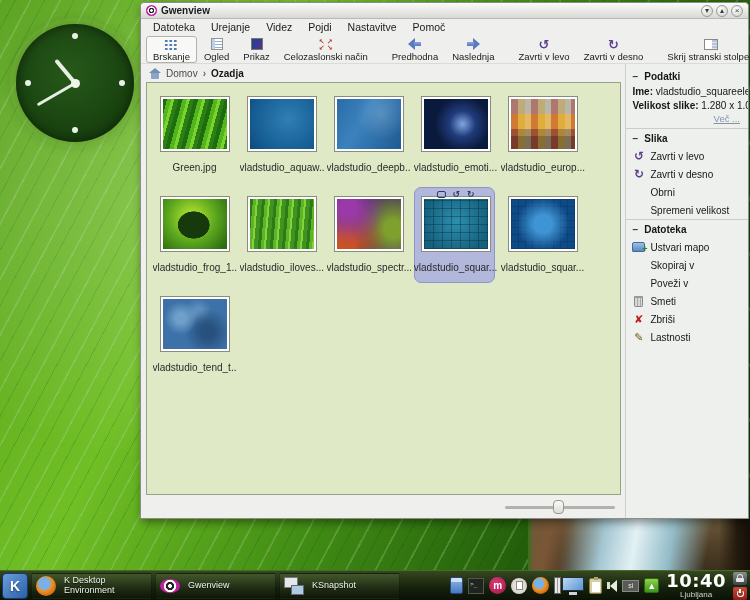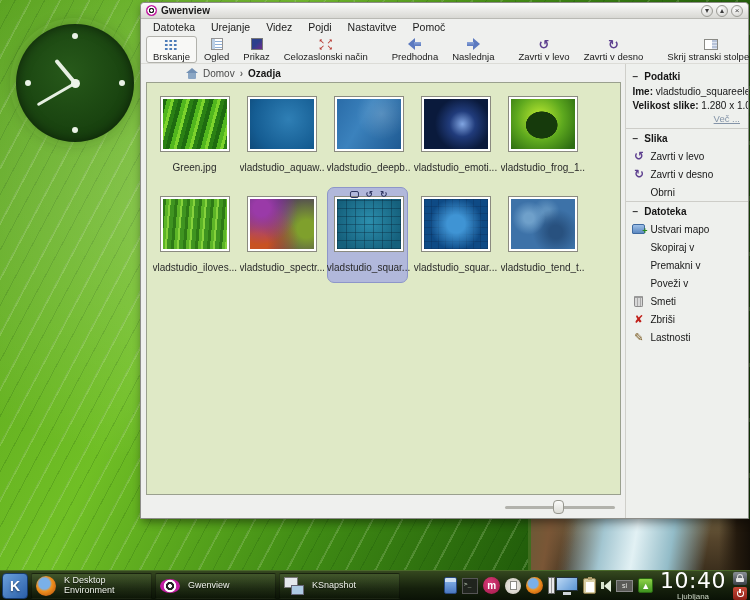--- a/index.html
+++ b/index.html
@@ -70,21 +70,21 @@
   .ar .head { position:absolute; top:0; width:0; height:0; border-top:6px solid transparent; border-bottom:6px solid transparent; }
   .ar.left .shaft { right:1px; } .ar.left .head { left:1px; border-right:7px solid #5b79c0; }
   .ar.right .shaft { left:1px; } .ar.right .head { right:1px; border-left:7px solid #5b79c0; }
   .rot { font-size:13px; font-weight:bold; color:#5d3f8f; line-height:13px; font-family:"DejaVu Sans",sans-serif; }
   .ic-sidebar { width:14px; height:11px; border:1px solid #8a8a85; background:#fff; position:relative; }
   .ic-sidebar span { position:absolute; right:0; top:0; bottom:0; width:5px;
     background:repeating-linear-gradient(180deg,#b7c3d9 0 2px, #dde4f0 2px 3px); }
 
   .mainrow { flex:1; display:flex; min-height:0; }
   .leftpane { width:486px; display:flex; flex-direction:column; }
-  .crumbbar { height:18px; display:flex; align-items:center; gap:5px; padding-left:8px; font-size:10px;margin-left:37px; }
+  .crumbbar { height:18px; display:flex; align-items:center; gap:5px; padding-left:8px; font-size:10px; }
   .house { position:relative; width:12px; height:11px; }
   .house .roof { position:absolute; top:0; left:0; width:0; height:0;
     border-left:6px solid transparent; border-right:6px solid transparent; border-bottom:5px solid #7290b4; }
   .house .base { position:absolute; top:5px; left:2px; width:8px; height:6px; background:#8aa6c4; border-radius:0 0 1px 1px; }
   .crumb-home { color:#4a4a4a; } .crumb-sep { color:#666; font-weight:bold; } .crumb-cur { font-weight:bold; color:#161616; }
 
   .thumbview { flex:1; margin:0 4px 1px 5px; border:1px solid #9aa08e; background:#dfe9c6; overflow:hidden; }
   .tgrid { display:flex; flex-wrap:wrap; align-content:flex-start; padding:8px 0 0 4px; }
   .cell { position:relative; width:87px; height:100px; display:flex; flex-direction:column; align-items:center; }
   .selbg { position:absolute; left:2px; right:4px; top:-4px; bottom:8px; background:#b1b8db; border:1px solid #8d96c9; border-radius:7px; }
@@ -185,21 +185,21 @@
   .ic-clip .pg { position:absolute; left:2px; top:3px; width:8px; height:10px; background:#fff; }
   .ic-clip .cl { position:absolute; left:4px; top:-2px; width:4px; height:3px; background:#b0a070; }
   .ic-vol { display:flex; align-items:center; }
   .ic-vol .bx { width:3px; height:7px; background:#d6e2cc; }
   .ic-vol .tri { width:0; height:0; border-top:6px solid transparent; border-bottom:6px solid transparent; border-right:7px solid #e4eedc; }
   .ic-kbd { width:17px; height:12px; background:#5a5a56; border:1px solid #888; color:#e8e8e4; font-size:7px;
     display:flex; align-items:center; justify-content:center; }
   .ic-pkg { width:15px; height:15px; border-radius:2px; background:linear-gradient(#8ed248,#3f9420); border:1px solid #2a6812;
     color:#fff; font-size:9px; display:flex; align-items:center; justify-content:center; font-weight:bold; }
   .tclock { text-align:center; color:#fff; line-height:1; margin:0 4px; }
-  .tclock .time { font-size:22px; font-weight:normal; letter-spacing:0.5px; font-family:"DejaVu Sans",sans-serif; }
+  .tclock .time { font-size:18px; font-weight:bold; letter-spacing:0.5px; font-family:"DejaVu Sans",sans-serif; }
   .tclock .city { font-size:8px; color:#cdd6c6; margin-top:1px; }
   .sess { display:flex; flex-direction:column; gap:2px; margin-right:1px; }
   .lockbtn { width:14px; height:13px; border-radius:2px; background:linear-gradient(#8a8f96,#3c4148);
     display:flex; flex-direction:column; align-items:center; justify-content:center; }
   .lockbtn .shk { width:6px; height:4px; border:1.5px solid #ddd; border-bottom:none; border-radius:3px 3px 0 0; }
   .lockbtn .bdy { width:8px; height:4px; background:#e4e4e4; border-radius:1px; }
   .pwrbtn { position:relative; width:14px; height:13px; border-radius:2px; background:linear-gradient(#c84a38,#8e1f16);
     display:flex; align-items:center; justify-content:center; }
   .pwrbtn .ring { width:7px; height:7px; border:1.5px solid #fff; border-top-color:transparent; border-radius:50%; }
   .pwrbtn .stick { position:absolute; top:2px; left:50%; margin-left:-1px; width:2px; height:4px; background:#fff; }
@@ -350,20 +350,26 @@
               <div class="thlabel">vladstudio_deepb...</div>
             </div>
             <div class="cell">
               <div class="frame">
                   <div class="img t3"></div>
                 </div>
               <div class="thlabel">vladstudio_emoti...</div>
             </div>
             <div class="cell">
               <div class="frame">
+                  <div class="img t4"></div>
+                </div>
+              <div class="thlabel">vladstudio_europ...</div>
+            </div>
+            <div class="cell">
+              <div class="frame">
                   <div class="img t5"></div>
                 </div>
               <div class="thlabel">vladstudio_frog_1...</div>
             </div>
             <div class="cell">
               <div class="frame">
                   <div class="img t6"></div>
                 </div>
               <div class="thlabel">vladstudio_iloves...</div>
             </div>
@@ -441,20 +447,24 @@
           <div class="sb-row">
             <span class="sb-ico">
                 <span class="sb-rot">↻</span>
               </span>
             <span>Zavrti v desno</span>
           </div>
           <div class="sb-row">
             <span class="sb-ico"></span>
             <span>Obrni</span>
           </div>
+          <div class="sb-row">
+            <span class="sb-ico"></span>
+            <span>Spremeni velikost</span>
+          </div>
         </div>
 
         <div class="sb-sec">
           <div class="sb-head">
             <span class="sb-marker">−</span>
             <span>Datoteka</span>
           </div>
           <div class="sb-row">
             <span class="sb-ico">
                 <span class="ic-folder">
@@ -462,24 +472,20 @@
                 </span>
               </span>
             <span>Ustvari mapo</span>
           </div>
           <div class="sb-row">
             <span class="sb-ico"></span>
             <span>Skopiraj v</span>
           </div>
           <div class="sb-row">
             <span class="sb-ico"></span>
-            <span>Premakni v</span>
-          </div>
-          <div class="sb-row">
-            <span class="sb-ico"></span>
             <span>Poveži v</span>
           </div>
           <div class="sb-row">
             <span class="sb-ico">
                 <span class="ic-trash"></span>
               </span>
             <span>Smeti</span>
           </div>
           <div class="sb-row">
             <span class="sb-ico">

